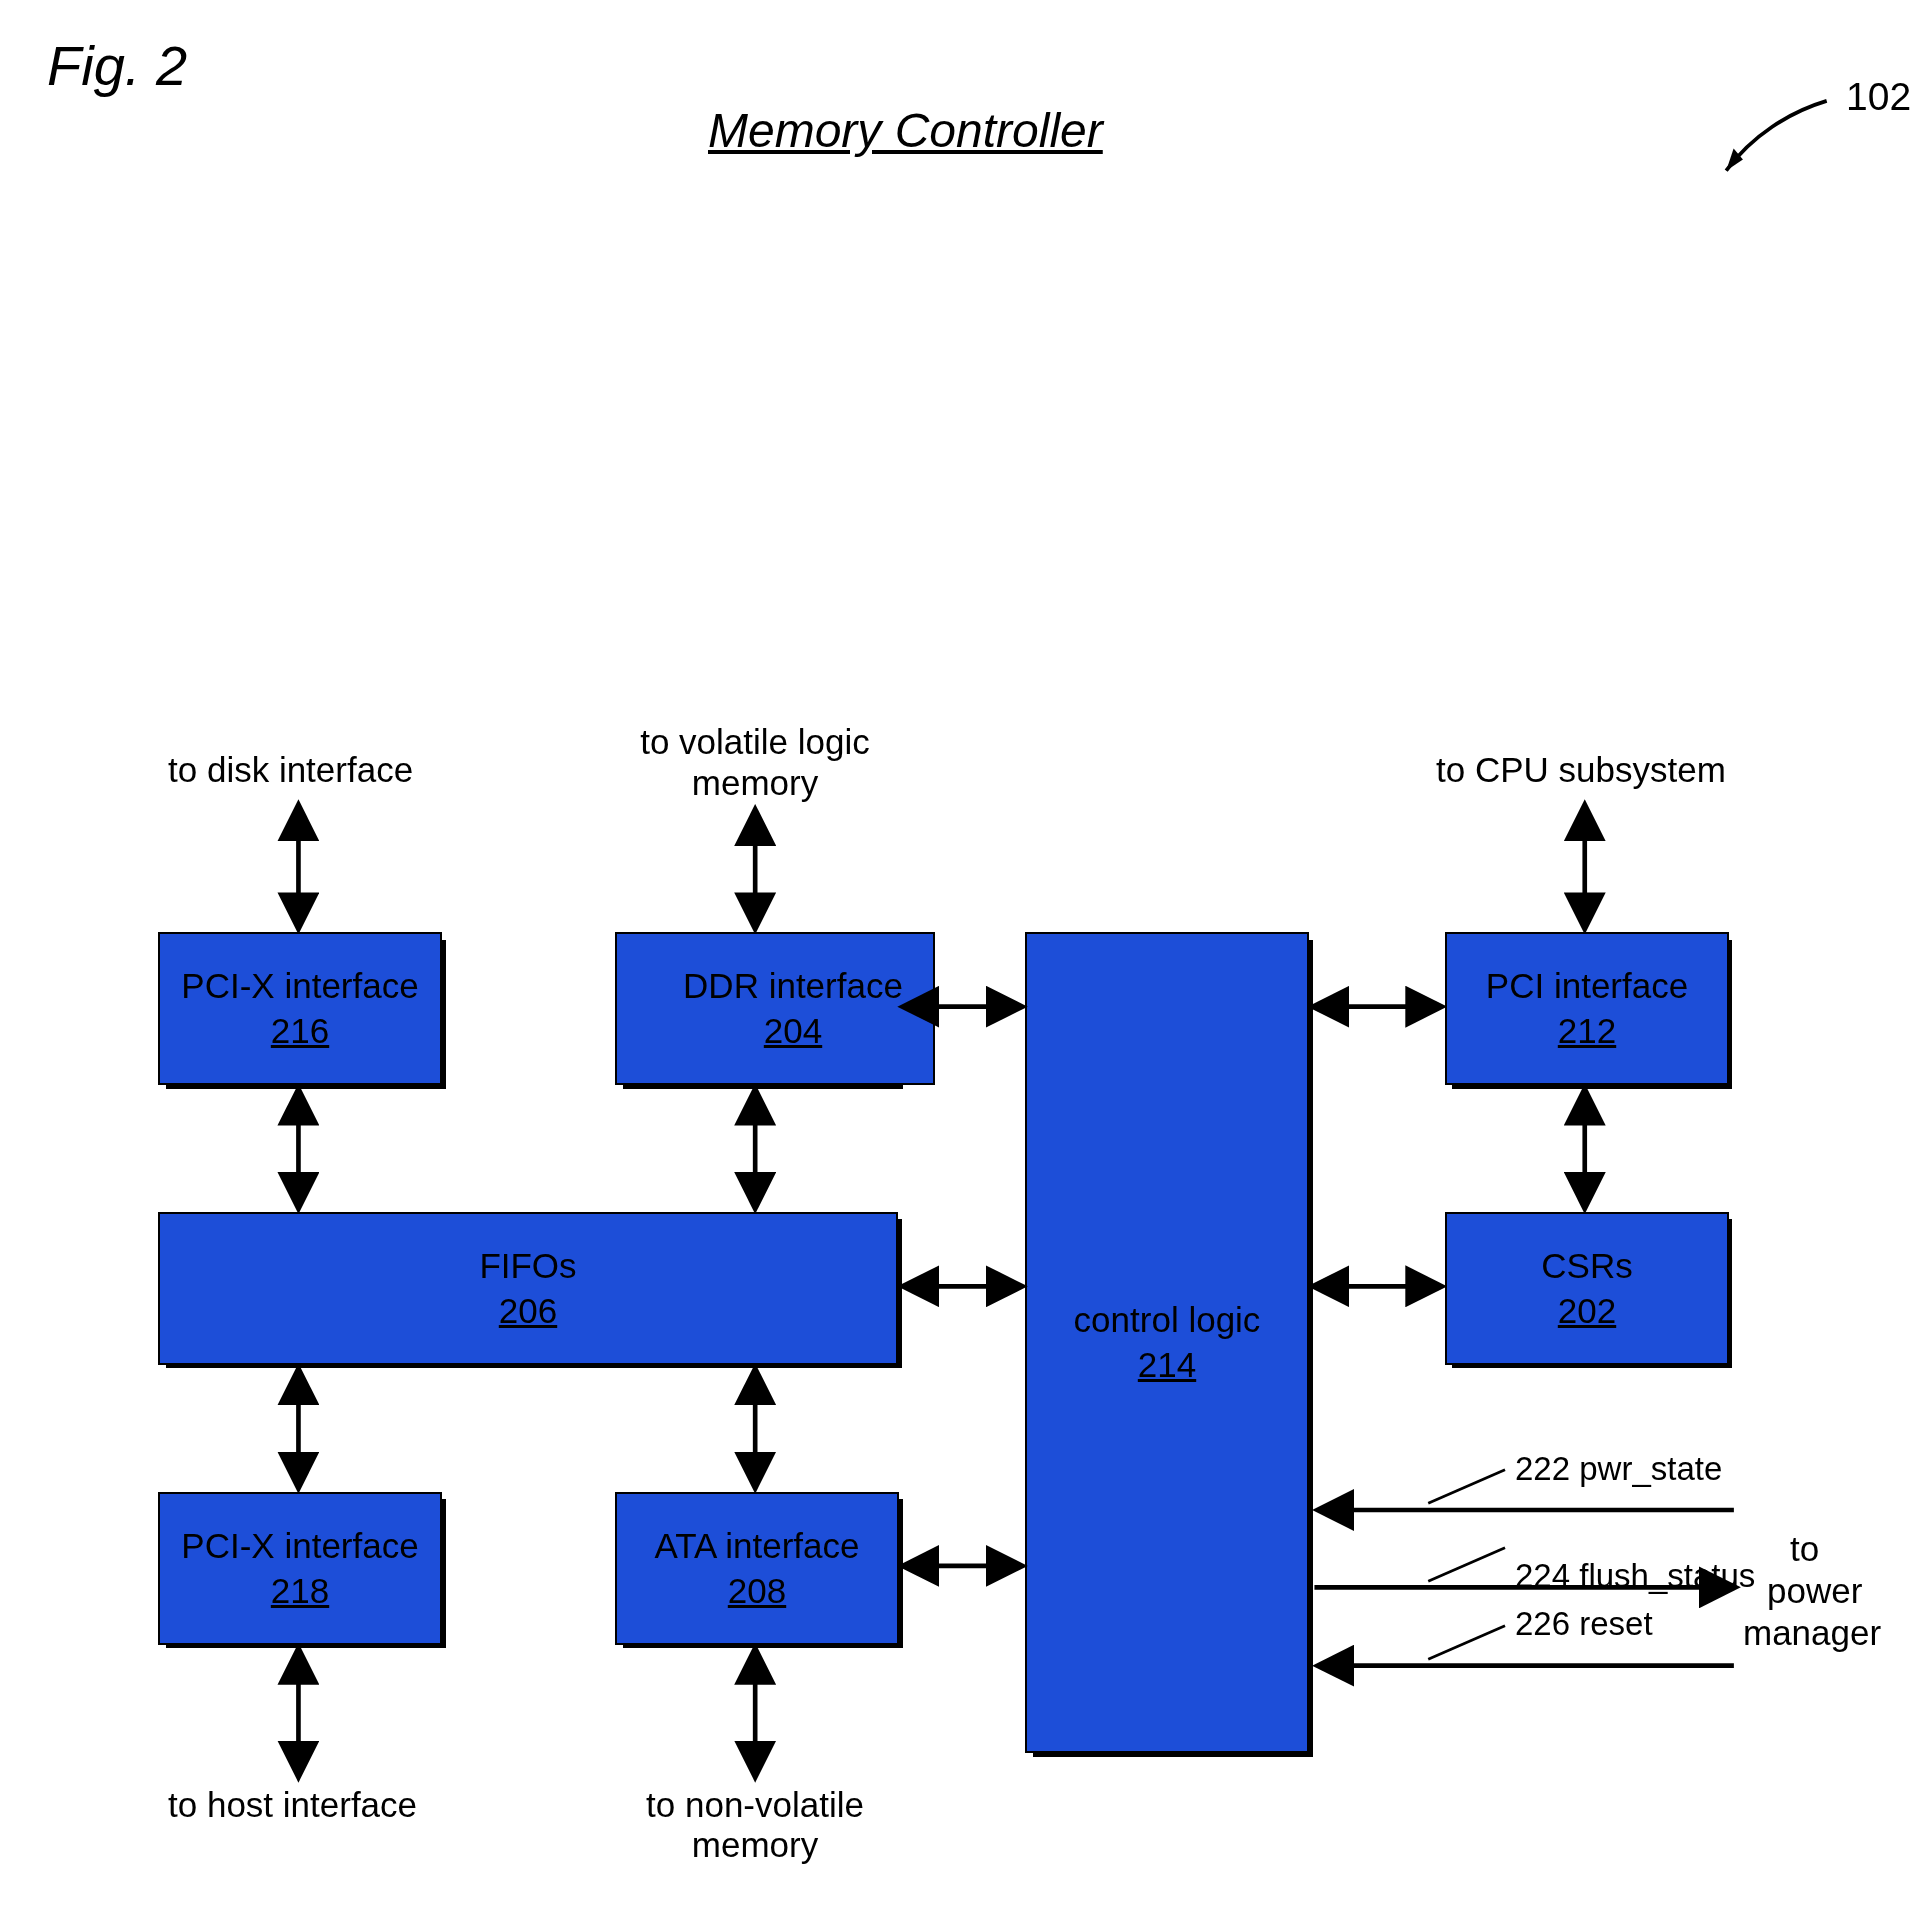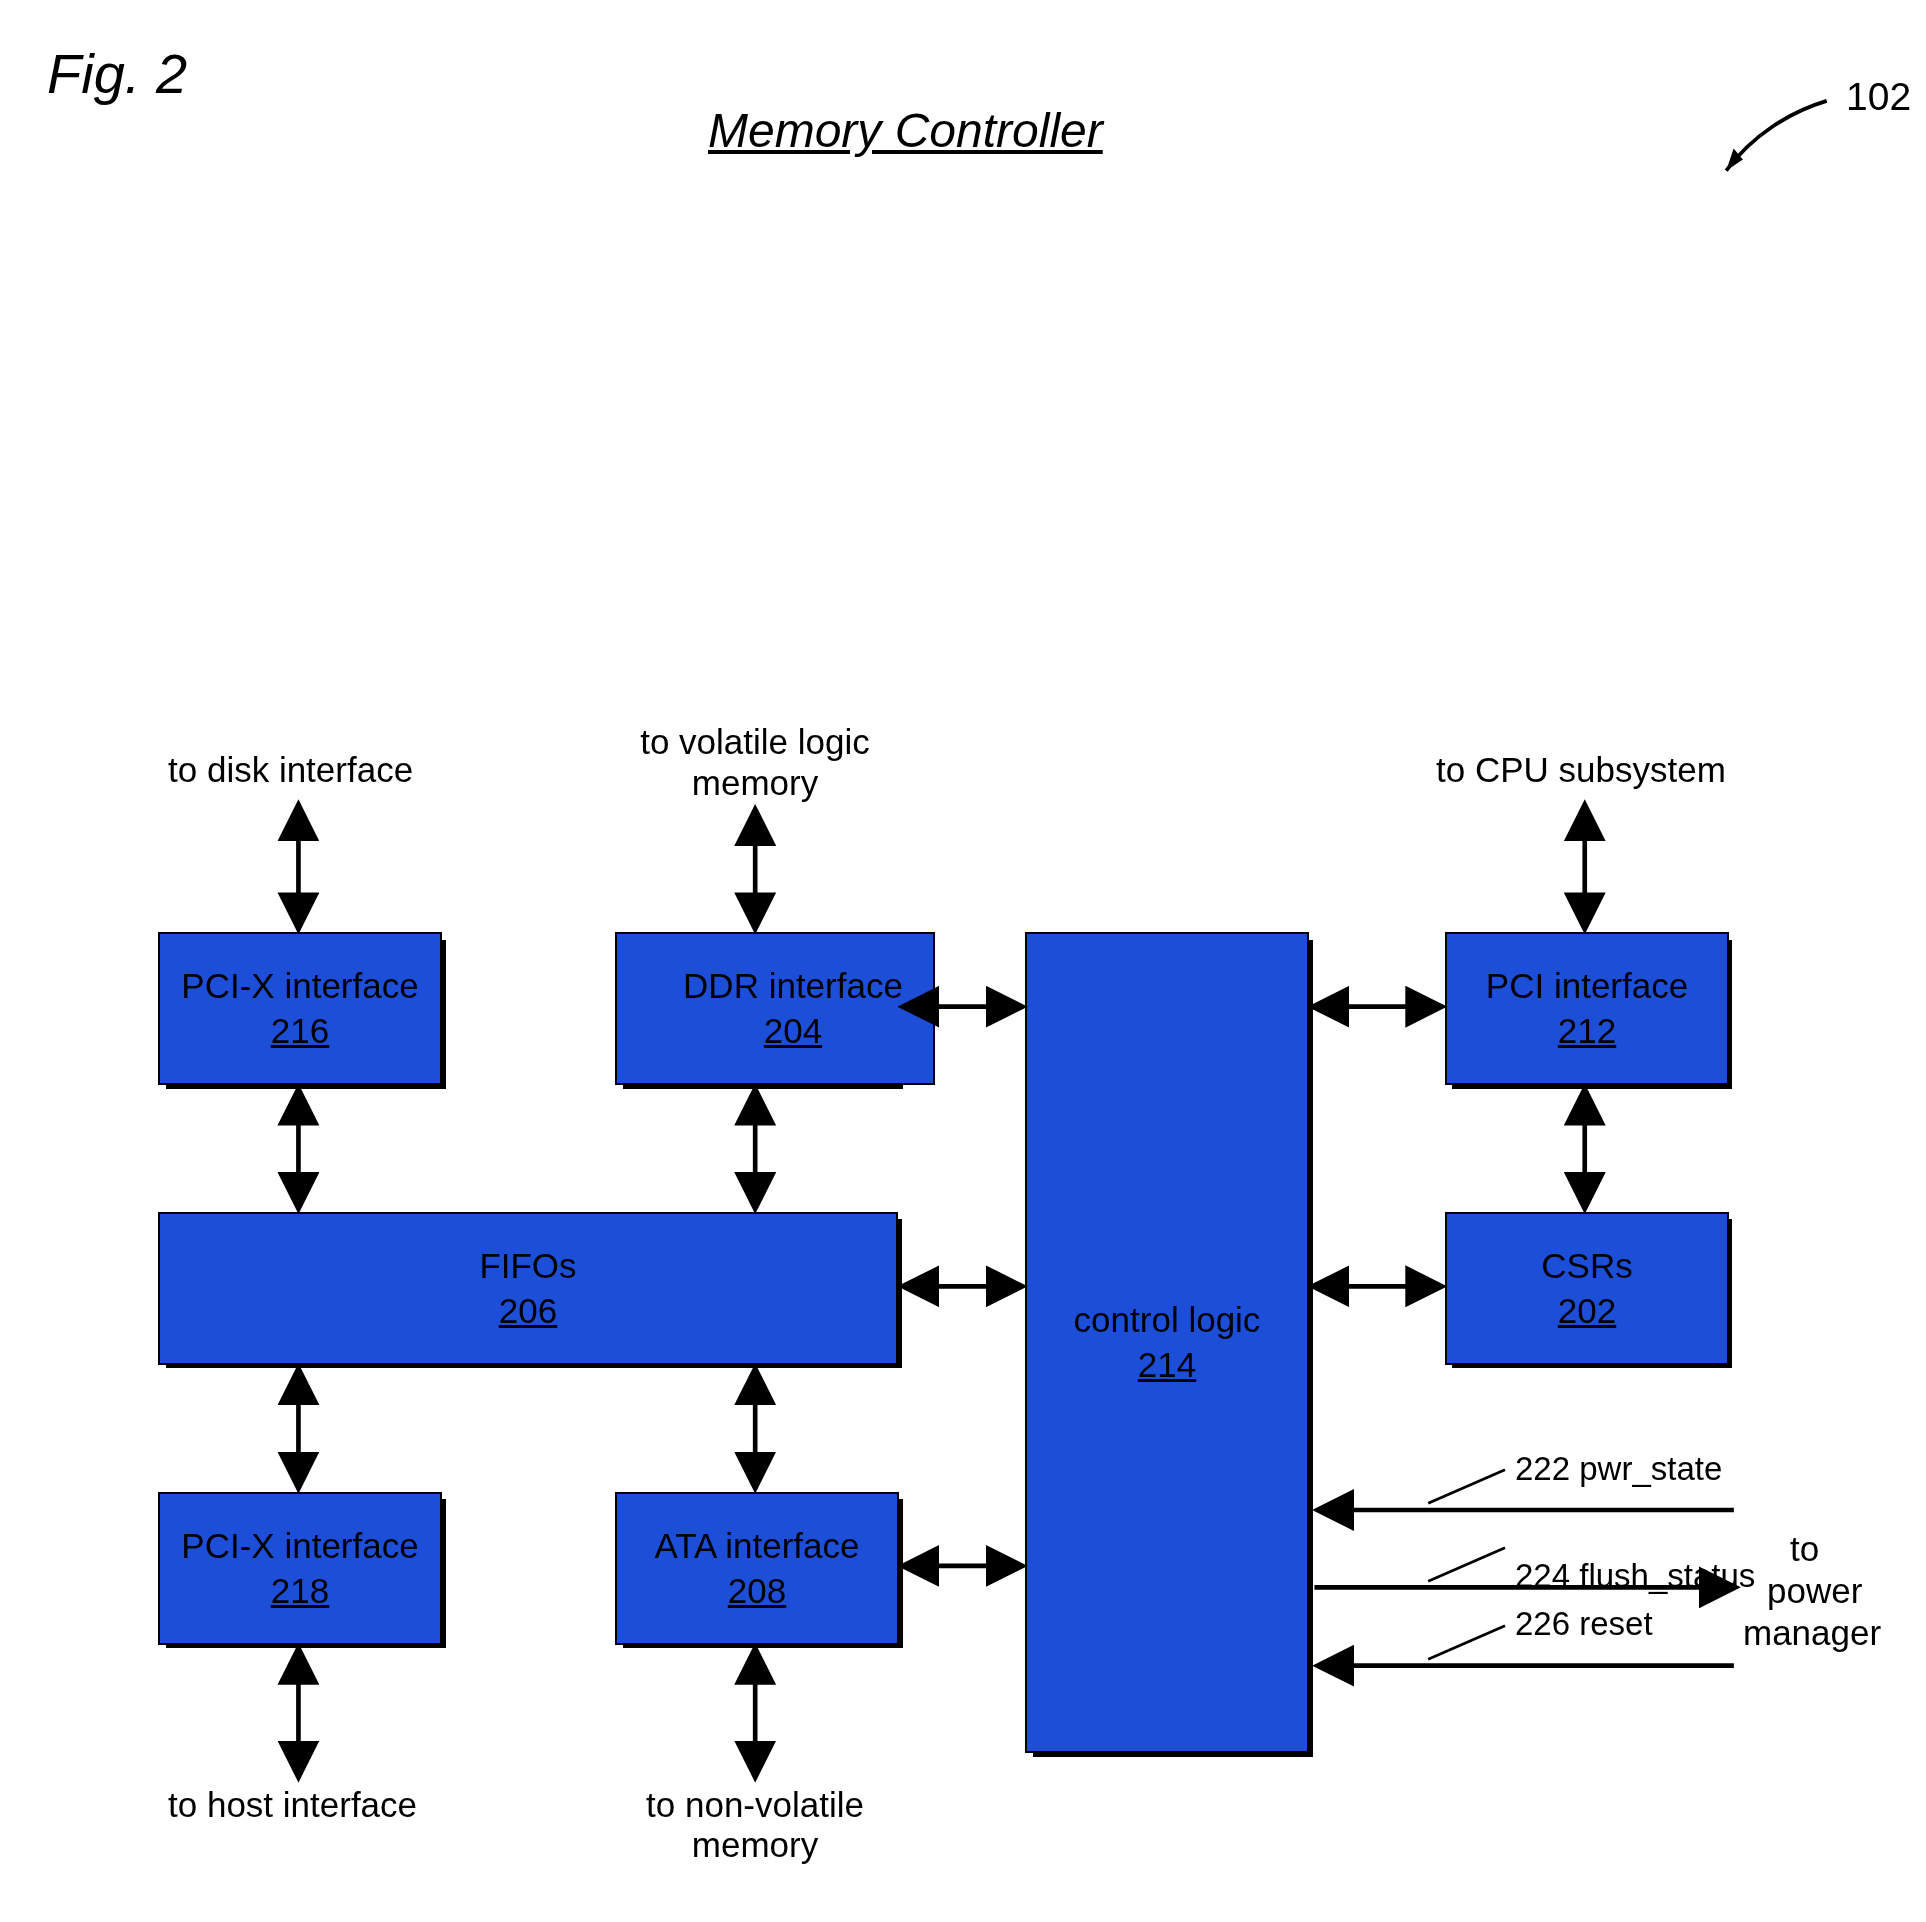--- a/index.html
+++ b/index.html
@@ -12,21 +12,20 @@
   .canvas {
     position: relative;
     width: 1927px;
     height: 1922px;
   }
   .fig-label {
     position: absolute;
     font-style: italic;
     font-size: 56px;
     font-weight: 500;
-    margin-top: 8px;
   }
   .title {
     position: absolute;
     font-style: italic;
     text-decoration: underline;
     font-size: 48px;
     text-align: right;
   }
   .ref-num {
     position: absolute;

